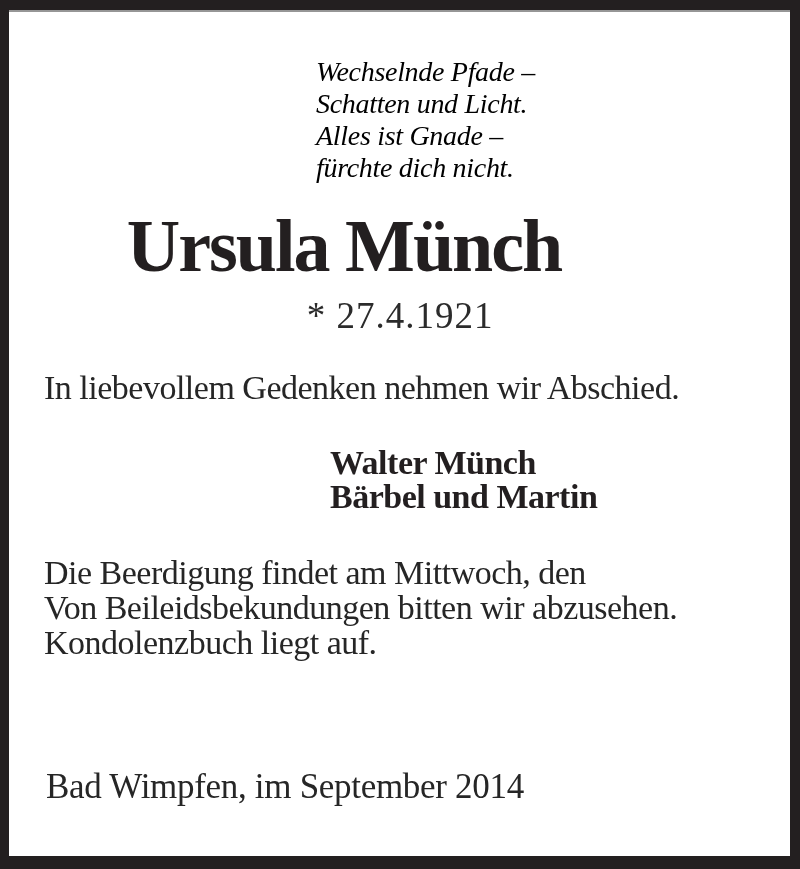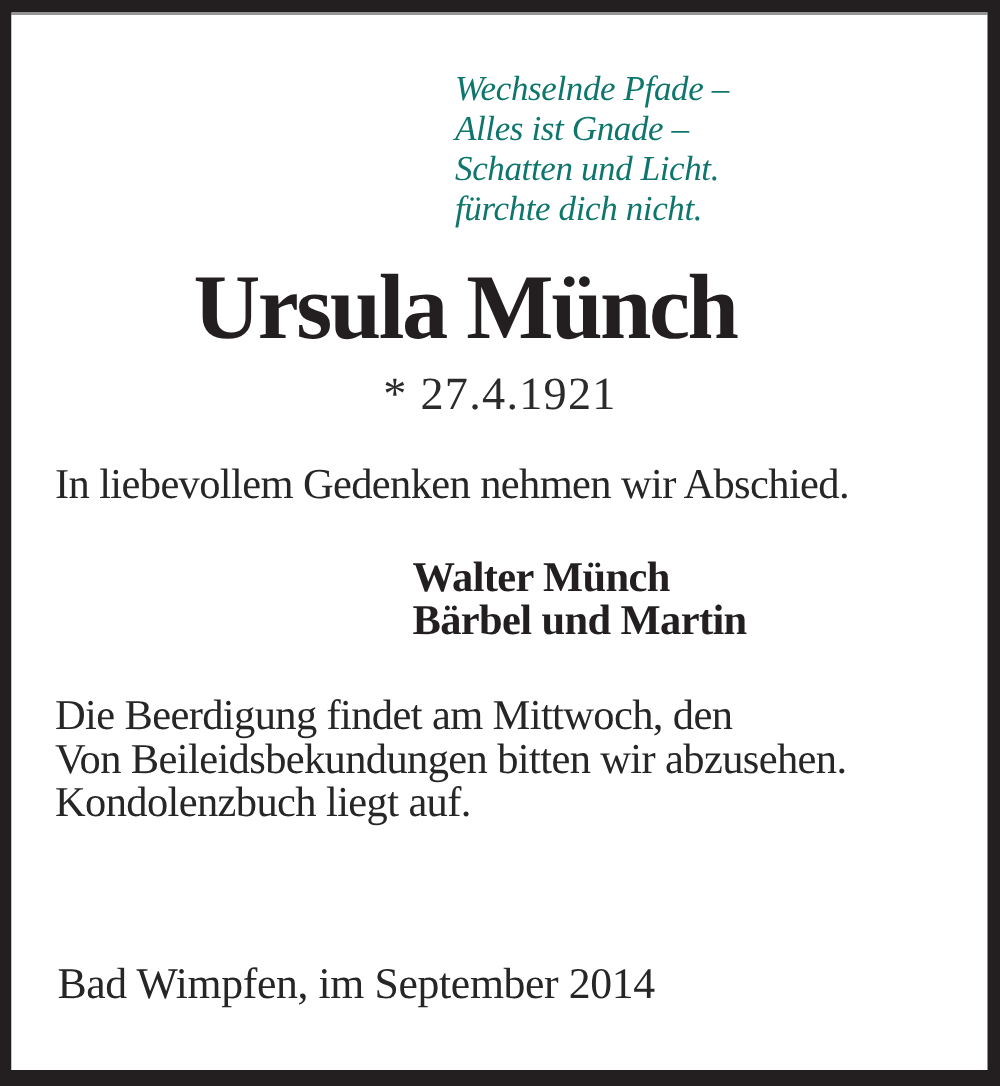--- a/index.html
+++ b/index.html
@@ -29,36 +29,34 @@
     background: #969696;
   }
   
   .verse {
     position: absolute;
     left: 316px; top: 56px;
     font-style: italic;
     font-size: 28px;
     line-height: 32px;
     letter-spacing: -0.3px;
-    color: #0f766e;
+    color: #000000;
     white-space: nowrap;
-    margin-left: 48px;
   }
   .deceased-name {
     position: absolute;
     left: 0; top: 209px;
     width: 688px;
     text-align: center;
     font-weight: bold;
     font-size: 74px;
     line-height: 74px;
     letter-spacing: -2px;
     color: #231f20;
     white-space: nowrap;
-    padding-left: 28px;
   }
   .dates {
     position: absolute;
     left: 0; top: 299px;
     width: 800px;
     display: flex;
     justify-content: center;
     gap: 30px;
     font-size: 37px;
     line-height: 34px;
@@ -108,22 +106,22 @@
 <div class="page">
 
   <div class="bar bar-top"></div>
   <div class="inner-shadow-line"></div>
   <div class="bar bar-left"></div>
   <div class="bar bar-right"></div>
   <div class="bar bar-bottom"></div>
 
   <div class="verse">
     <div>Wechselnde Pfade –</div>
+    <div>Schatten und Licht.</div>
     <div>Alles ist Gnade –</div>
-    <div>Schatten und Licht.</div>
     <div>fürchte dich nicht.</div>
   </div>
 
   <div class="deceased-name">Ursula Münch</div>
 
   <div class="dates">
     <span>* 27.4.1921</span>
   </div>
 
   <div class="intro">In liebevollem Gedenken nehmen wir Abschied.</div>

